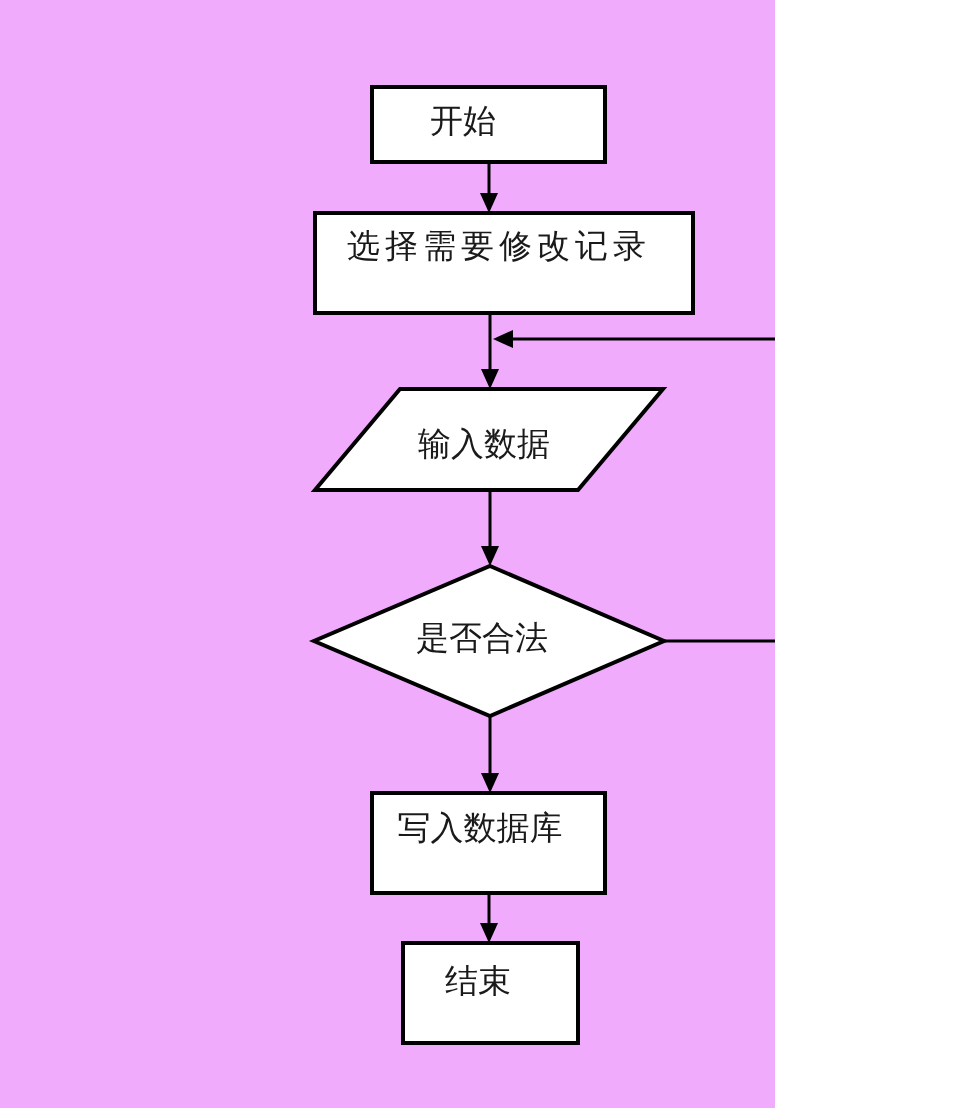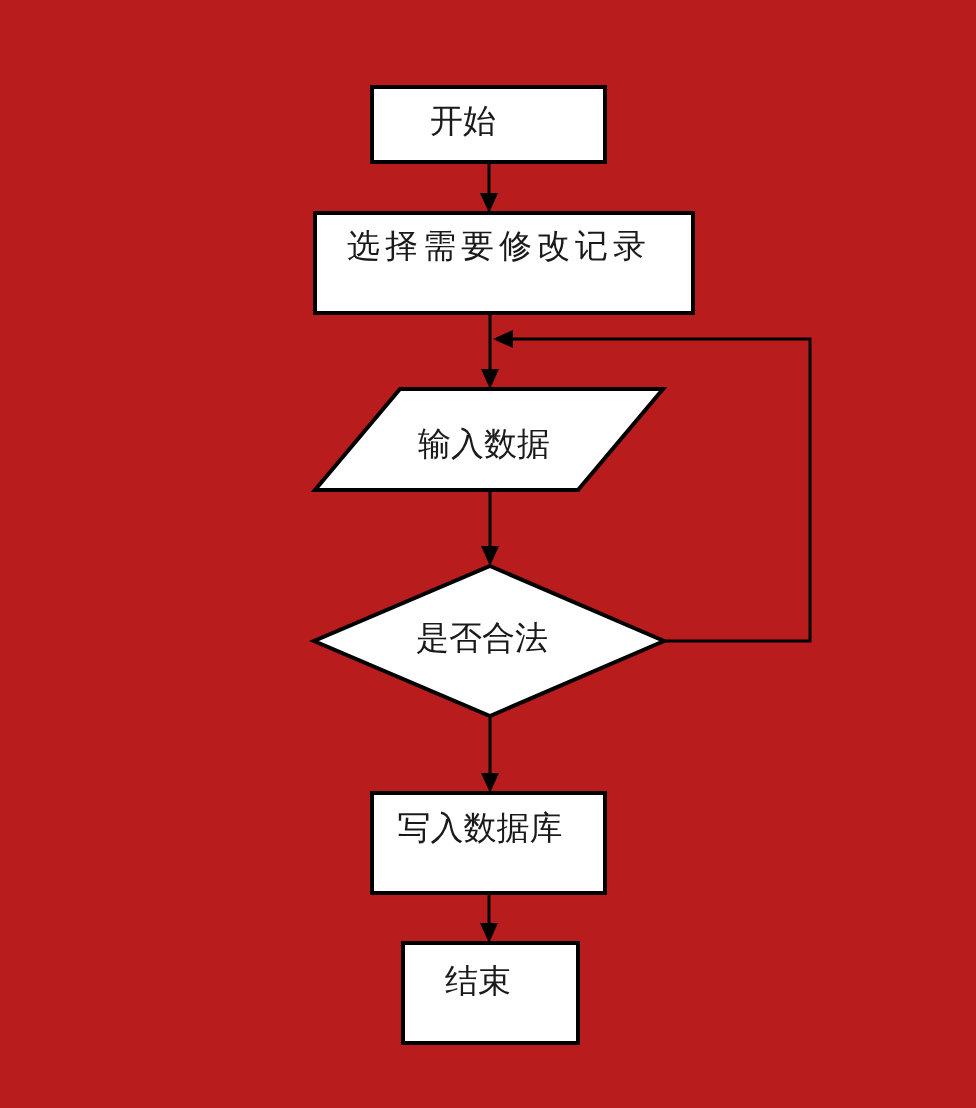--- a/index.html
+++ b/index.html
@@ -2,23 +2,23 @@
 <html><head>
 <meta charset="utf-8">
 <style>
   html, body {
     margin: 0;
     padding: 0;
     background: #ffffff;
   }
   .canvas {
     position: relative;
-    width: 976px;
+    width: 775px;
     height: 1108px;
-    background: #b91c1c;
+    background: #f0abfc;
     overflow: hidden;
     font-family: "Liberation Sans", sans-serif;
   }
   svg .shape {
     fill: #ffffff;
     stroke: #000000;
     stroke-width: 4;
   }
   svg .connector {
     stroke: #000000;

